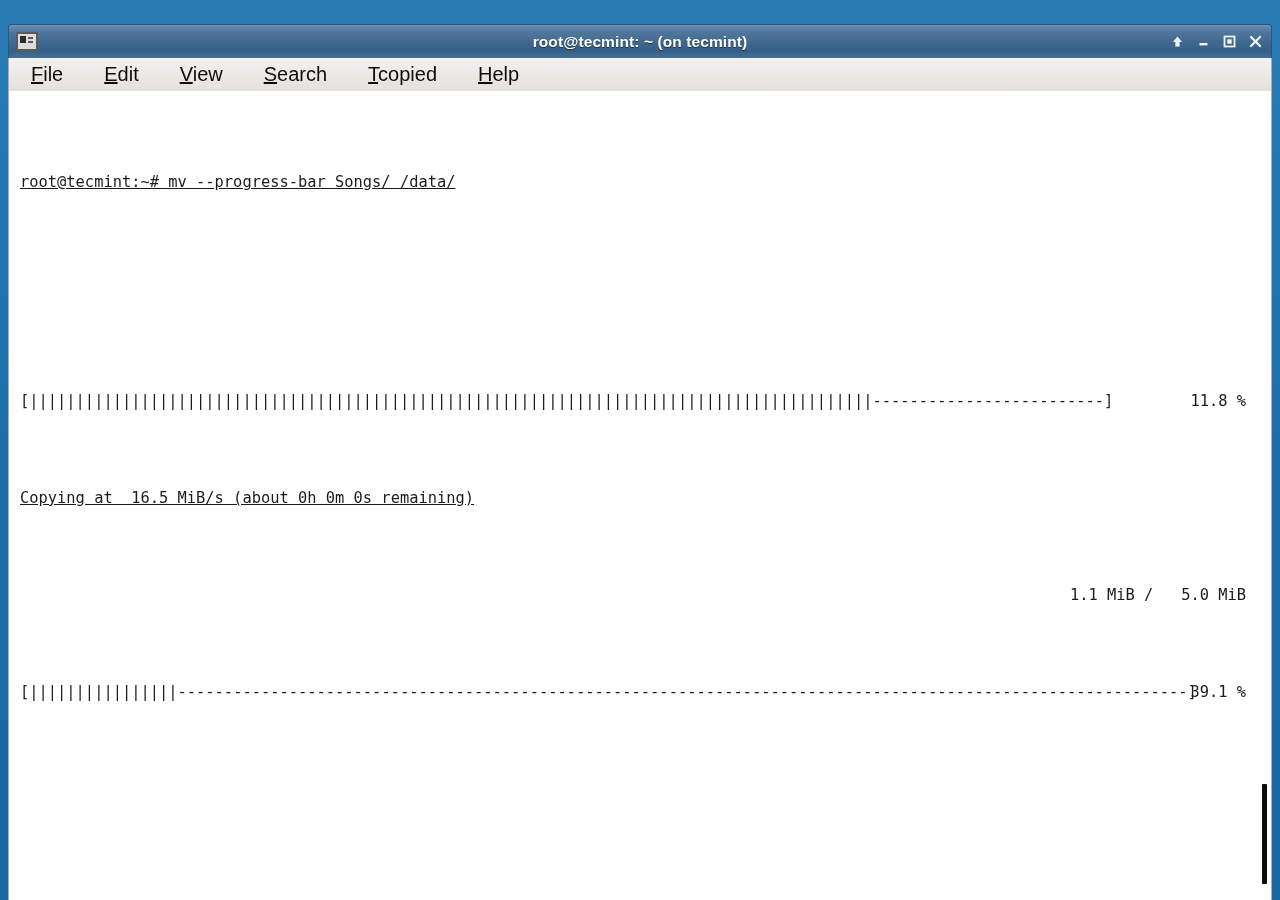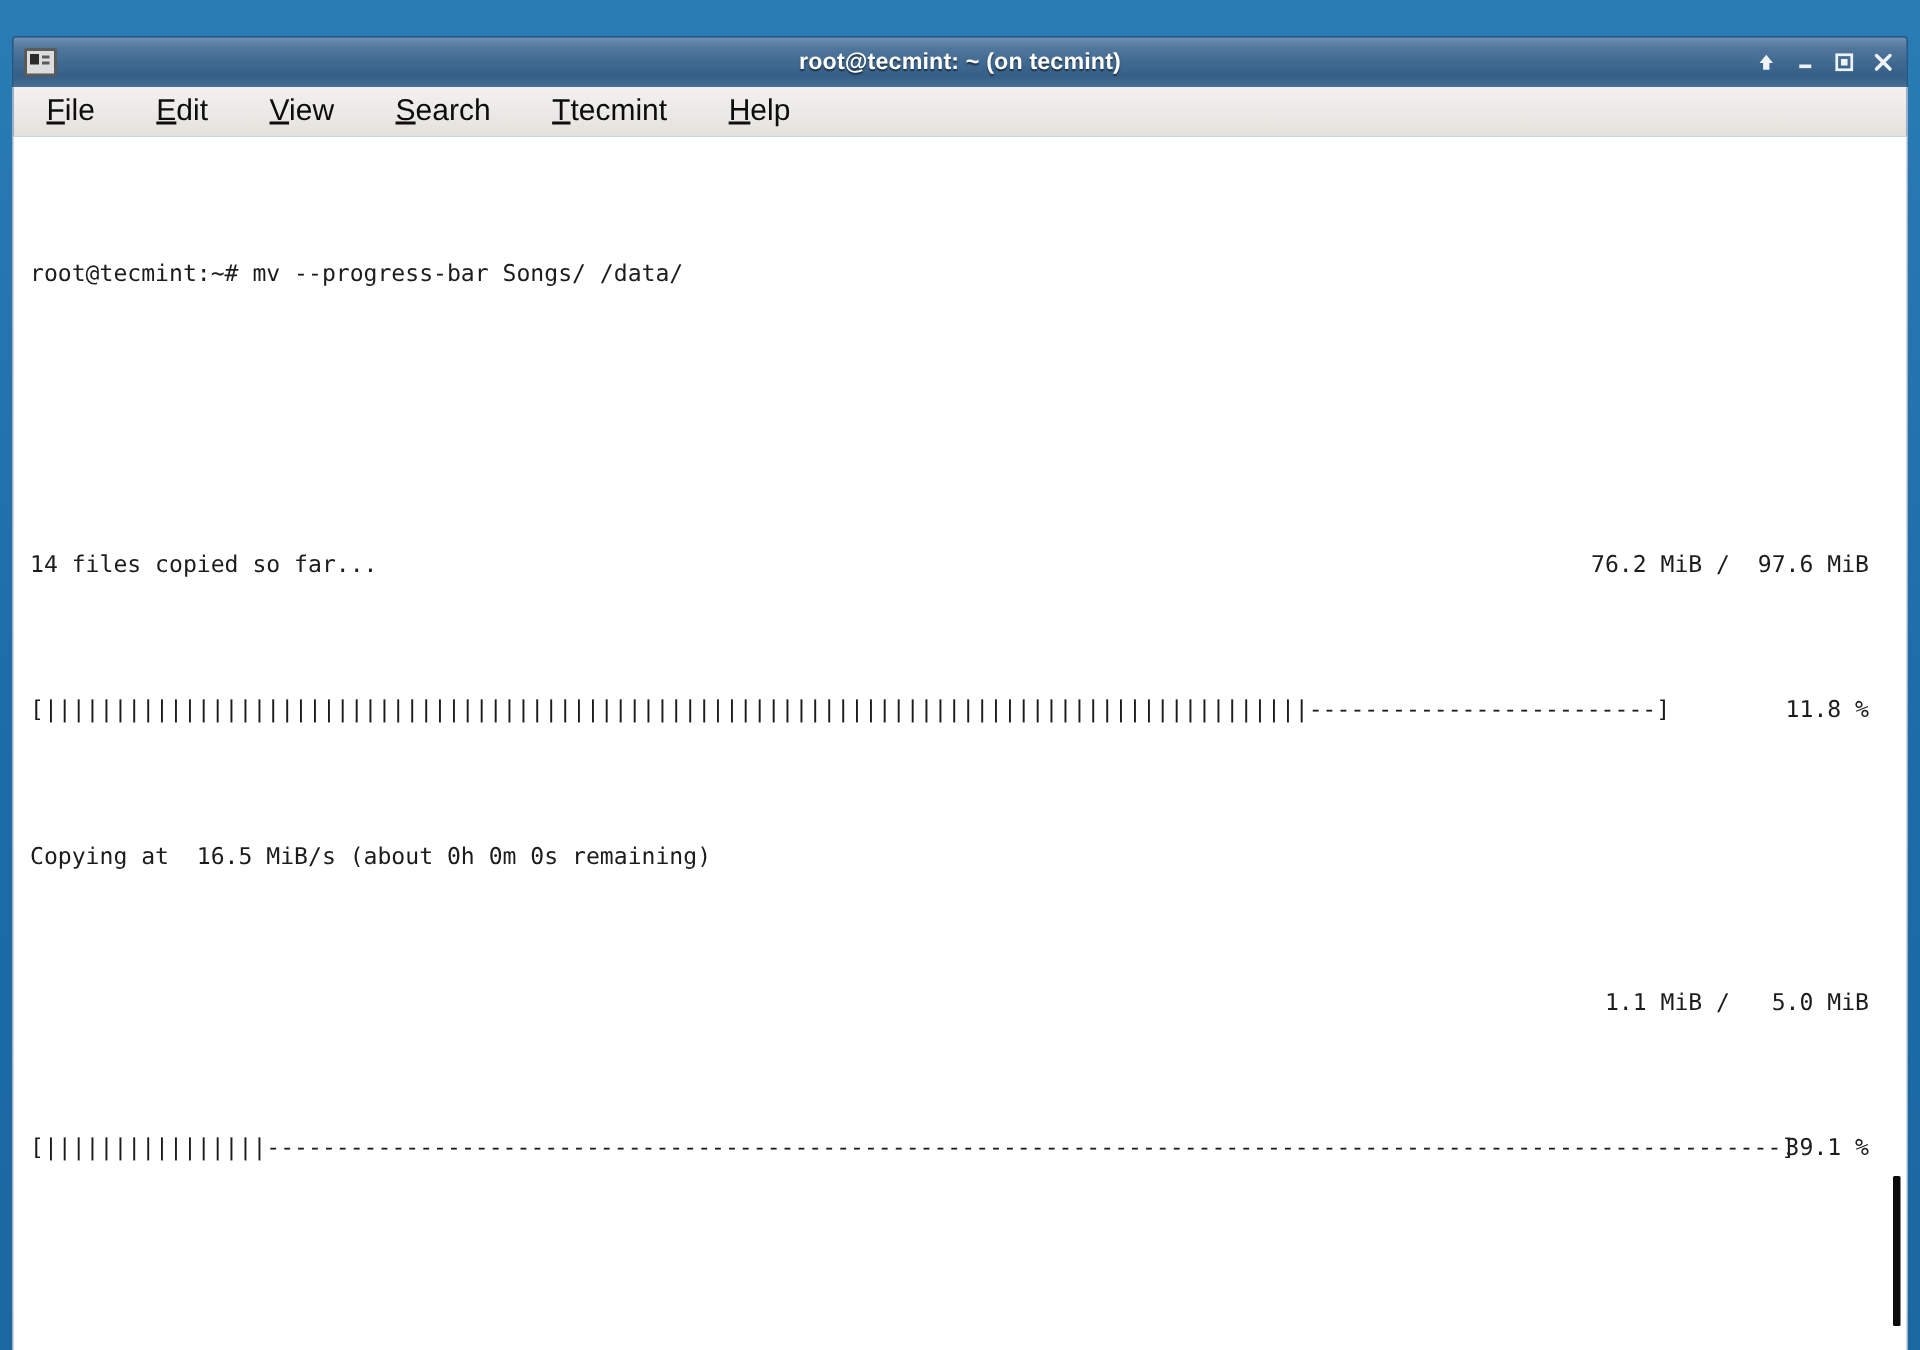--- a/index.html
+++ b/index.html
@@ -128,21 +128,21 @@
     left: 0; top: 0; right: 0; bottom: 0;
     padding: 6px 0 0 11px;
     box-sizing: border-box;
     font-family: "DejaVu Sans Mono", "Liberation Mono", monospace;
     font-size: 15.4px;
     line-height: 24.3px;
     color: #1c1c1c;
     white-space: pre;
     letter-spacing: 0px;
   }
-  .tline { height: 24.3px; }
+  .tline { height: 24.3px; text-decoration: underline; }
   .tline.blank { color: transparent; }
 
   
   .row {
     position: relative;
     height: 24.3px;
   }
   .row .left  { position: absolute; left: 0; top: 0; }
   .row .right { position: absolute; right: 25px; top: 0; }
 
@@ -226,36 +226,32 @@
         </svg>
       </div>
     </div>
   </div>
 
   <div id="menu-bar">
     <div class="menu-item"><span class="mn">F</span><span>ile</span></div>
     <div class="menu-item"><span class="mn">E</span><span>dit</span></div>
     <div class="menu-item"><span class="mn">V</span><span>iew</span></div>
     <div class="menu-item"><span class="mn">S</span><span>earch</span></div>
-    <div class="menu-item"><span class="mn">T</span><span>tecmint</span></div>
+    <div class="menu-item"><span class="mn">T</span><span>copied</span></div>
     <div class="menu-item"><span class="mn">H</span><span>elp</span></div>
   </div>
 
   <div id="terminal-area">
 
     <div id="terminal-screen">
 
       <div class="tline">root@tecmint:~# mv --progress-bar Songs/ /data/</div>
 
       <div class="tline blank"> </div>
 
-      <div class="row">
-        <span class="left">14 files copied so far...</span>
-        <span class="right">76.2 MiB /  97.6 MiB</span>
-      </div>
 
       <div class="pbar">
         <span class="bar"><span>[|||||||||||||||||||||||||||||||||||||||||||||||||||||||||||||||||||||||||||||||||||||||||||</span><span>-------------------------]</span></span>
         <span class="pct">11.8 %</span>
       </div>
 
       <div class="tline">Copying at  16.5 MiB/s (about 0h 0m 0s remaining)</div>
 
       <div class="row">
         <span class="right">1.1 MiB /   5.0 MiB</span>

